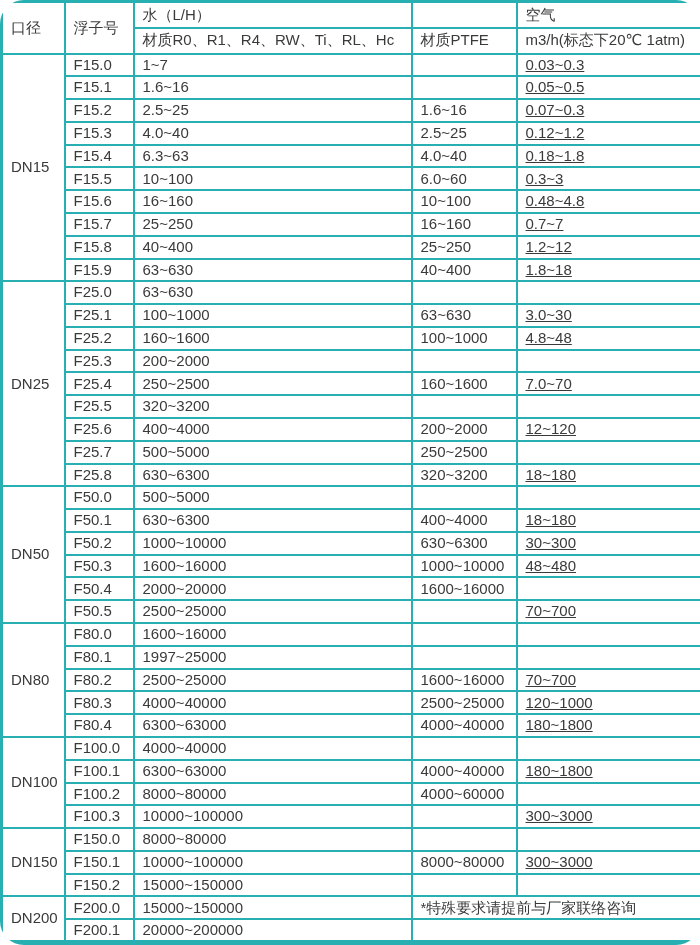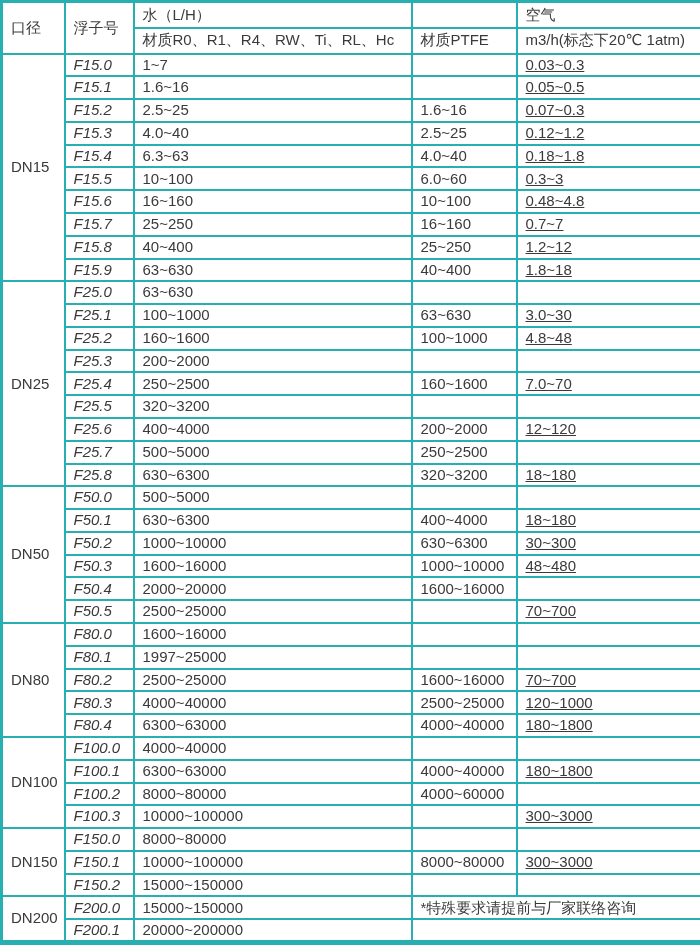--- a/index.html
+++ b/index.html
@@ -6,20 +6,21 @@
     margin: 0;
     padding: 0;
     background: #ffffff;
     font-family: "Liberation Sans", "DejaVu Sans", sans-serif;
   }
   .table-wrap {
     width: 700px;
     height: 945px;
     box-sizing: border-box;
     overflow: hidden;
+    border-radius: 24px;
   }
   table.spec {
     border-collapse: collapse;
     table-layout: fixed;
     width: 700px;
     height: 945px;
     border: 3px solid #27afb2;
     border-bottom-width: 5px;
   }
   table.spec th,
@@ -35,21 +36,21 @@
     overflow: hidden;
     line-height: 1.1;
   }
   table.spec thead tr { height: 26px; }
   table.spec tbody tr { height: 22.6px; }
   td.c-diameter, th.c-diameter {
     text-align: center;
     padding: 0;
   }
   th.c-float { text-align: center; padding: 0; }
-  td.c-float { padding-left: 8px; font-style: italic; }
+  td.c-float { padding-left: 8px; }
   td.c-ptfe { padding-left: 5px; }
   td.c-air  { padding-left: 8px; text-decoration: underline; }
   td.note-cell { padding-left: 5px; }
 </style>
 </head>
 <body>
 
 <div class="table-wrap">
   <table class="spec">
     <colgroup>

